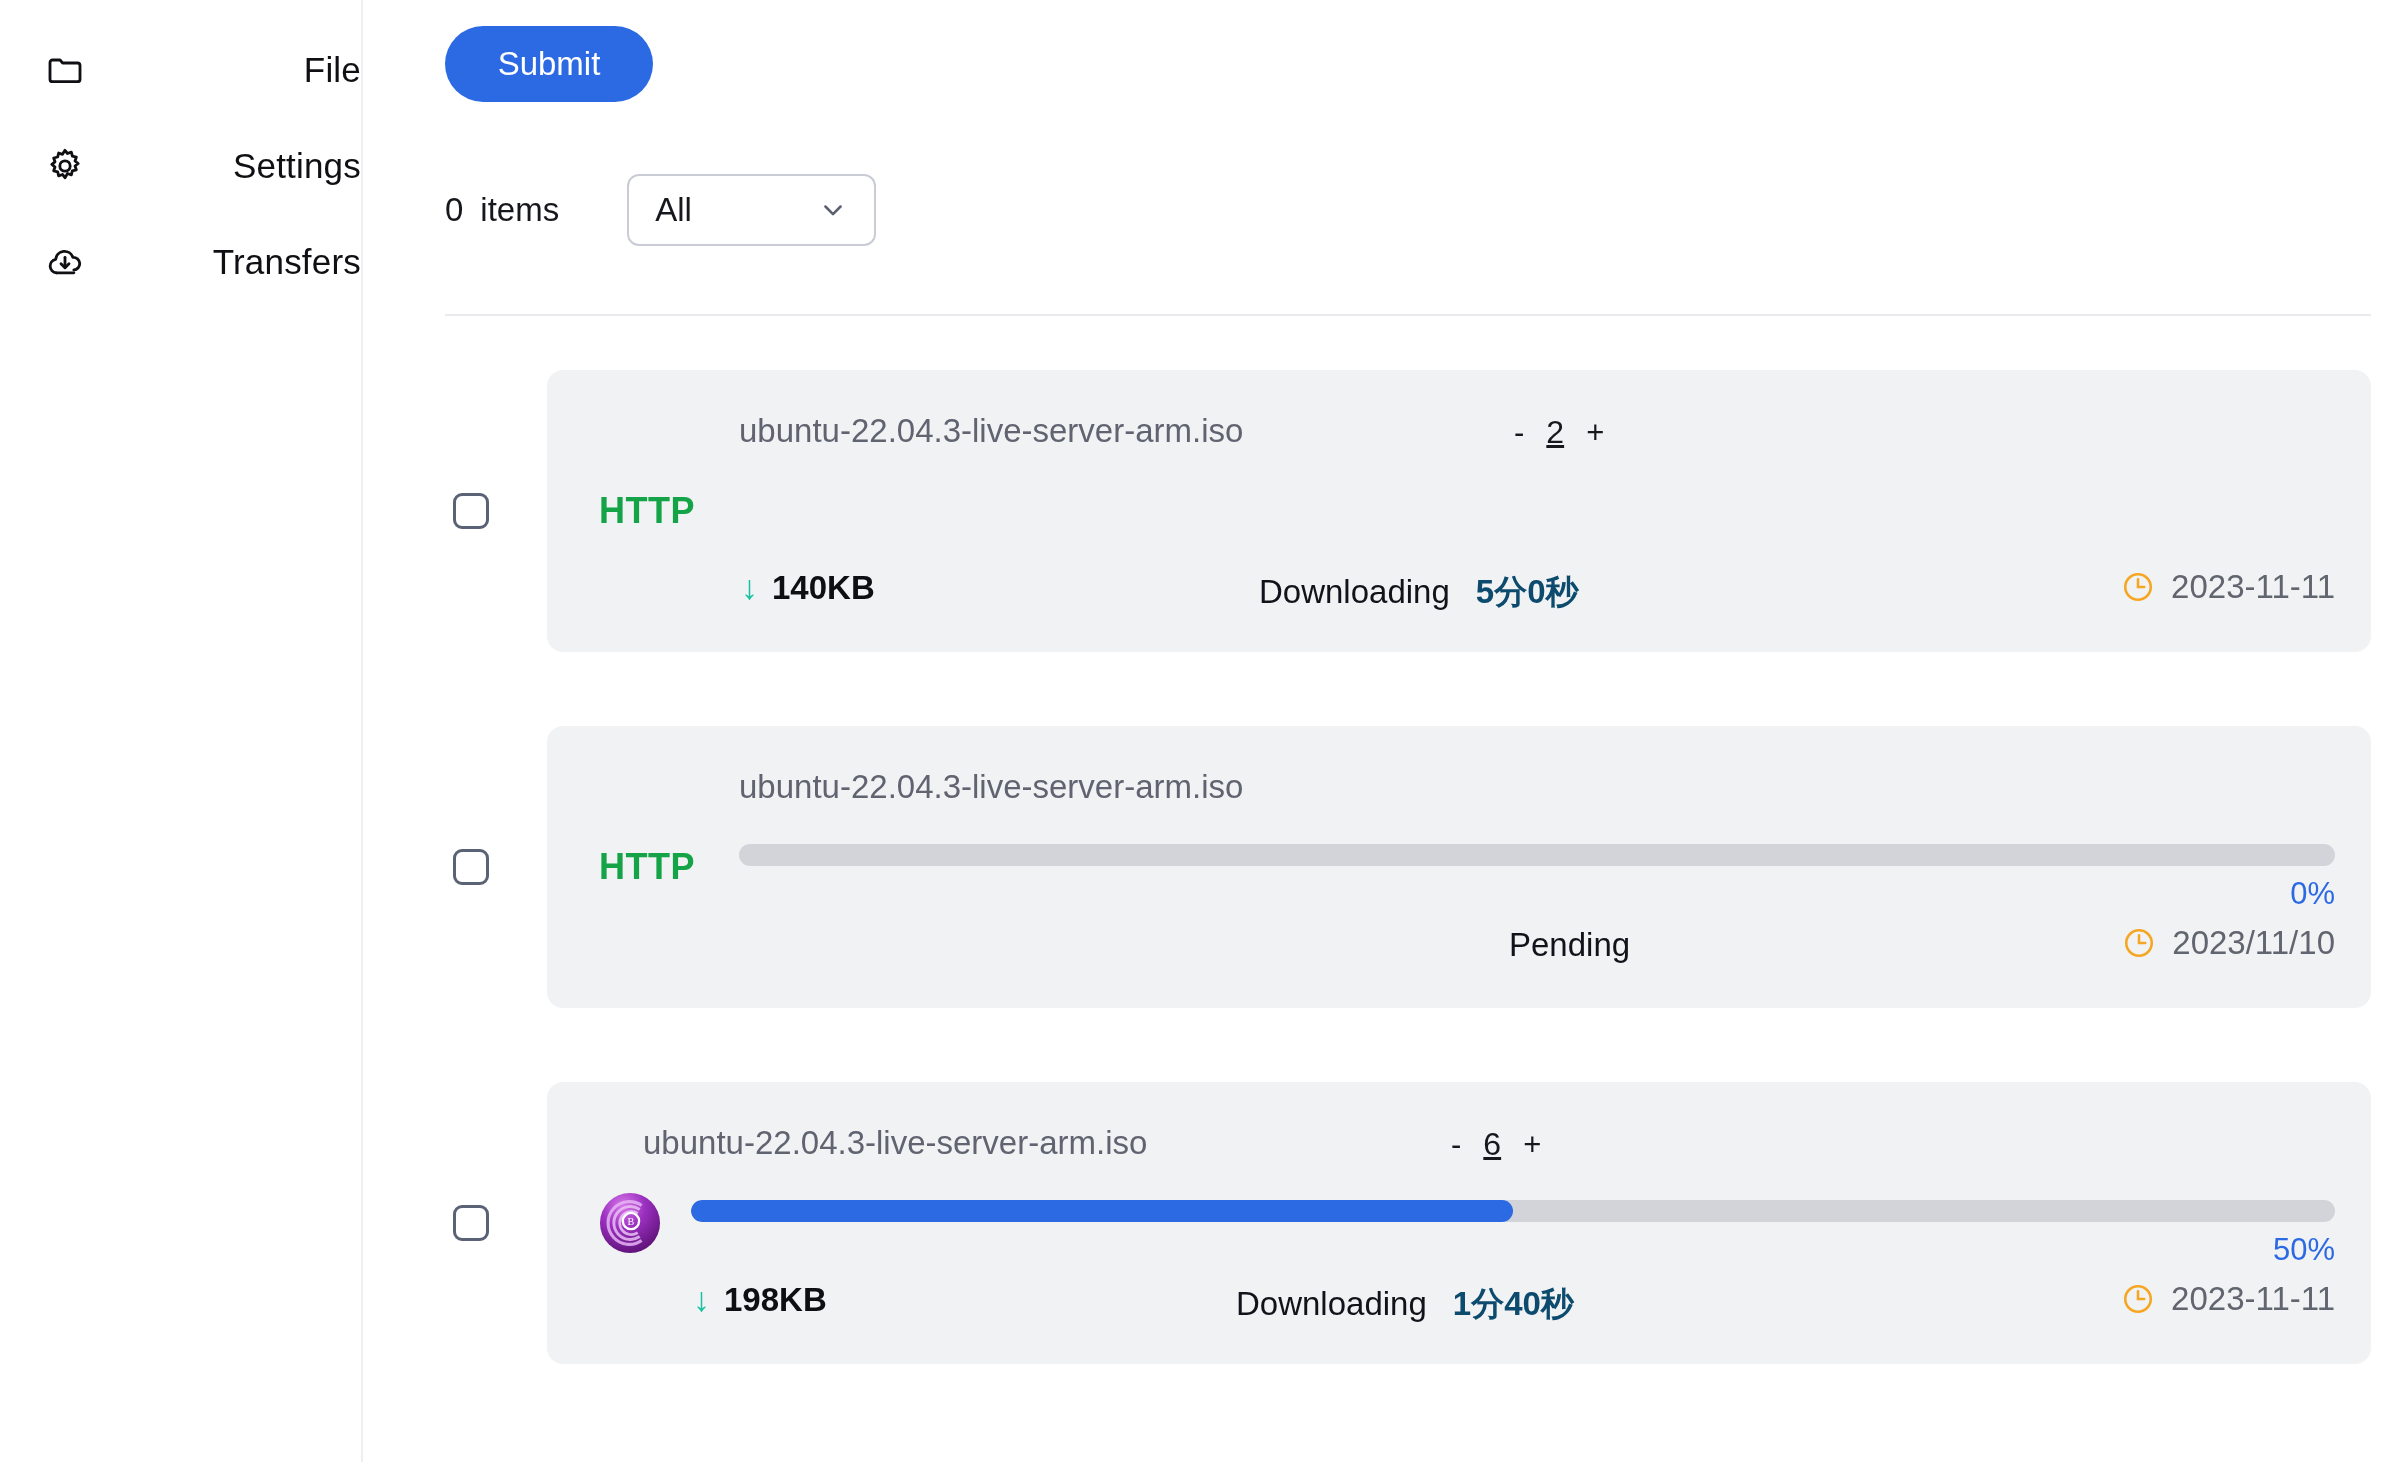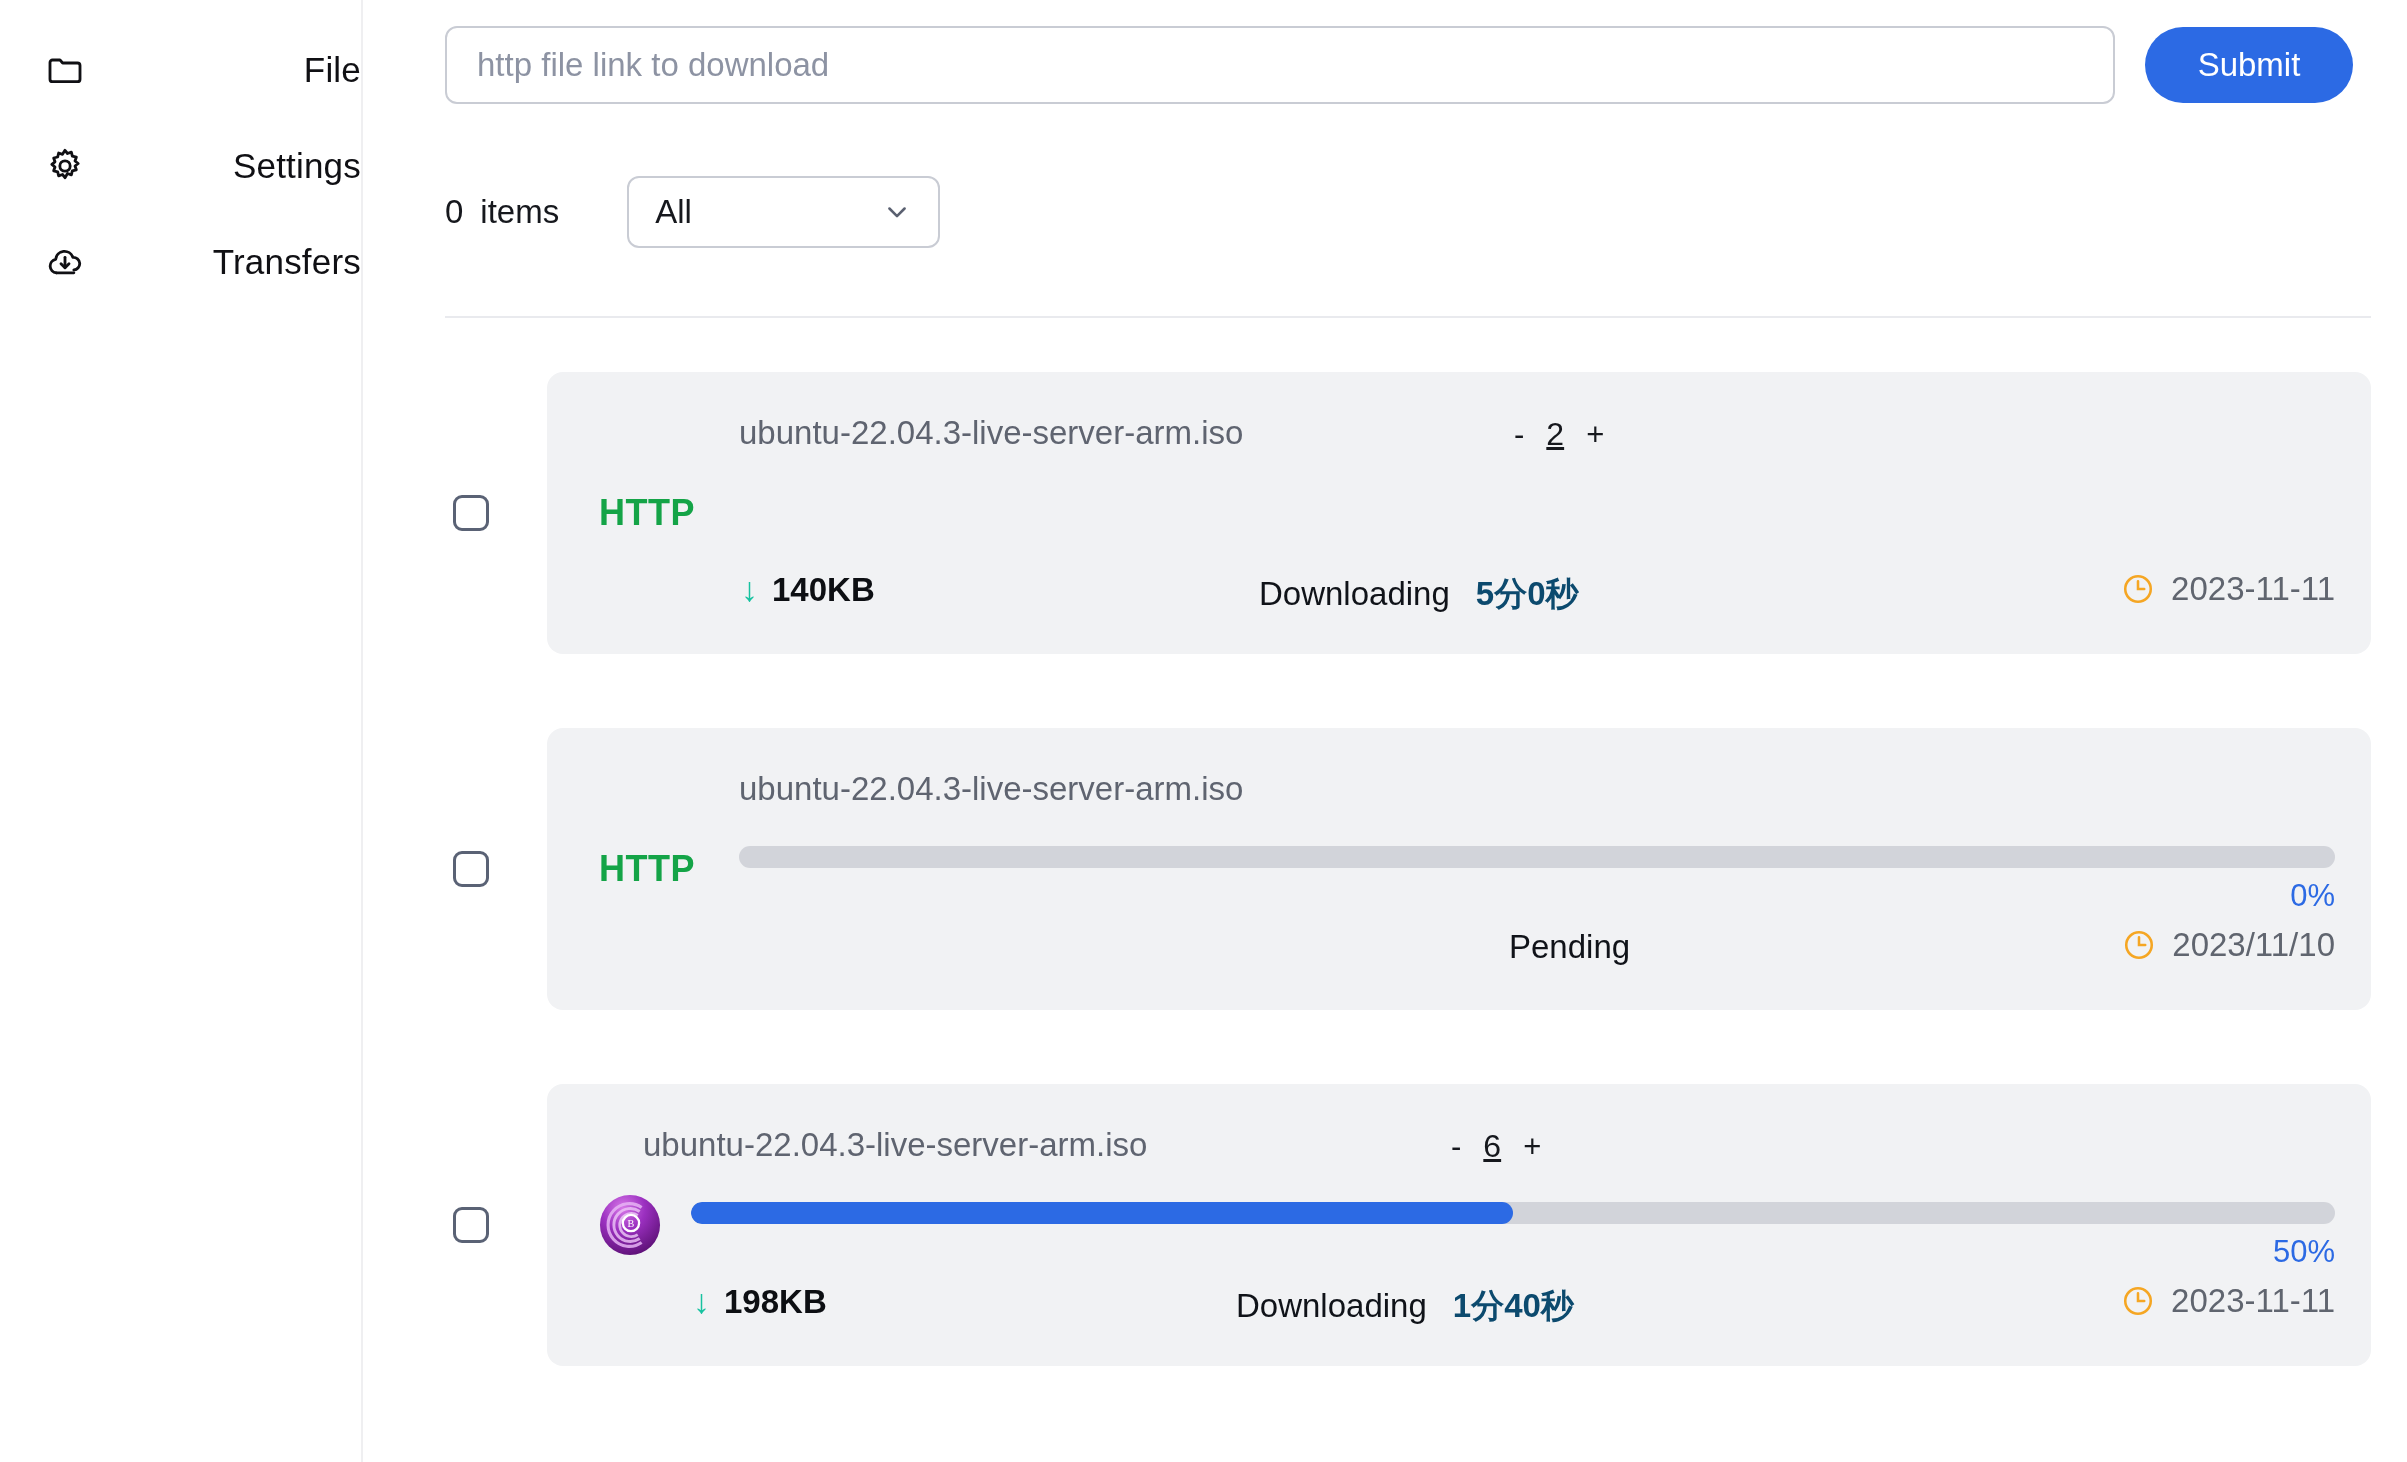--- a/index.html
+++ b/index.html
@@ -101,21 +101,21 @@
     color: #16181d;
     margin-right: 17px;
   }
   .items-label {
     font-size: 33px;
     color: #16181d;
     margin-right: 68px;
   }
   .select-box {
     position: relative;
-    width: 313px;
+    width: 249px;
     height: 72px;
     border: 2px solid #c9ccd4;
     border-radius: 12px;
     background: #fff;
     display: flex;
     align-items: center;
     padding: 0 26px;
     cursor: pointer;
   }
   .select-value {
@@ -326,21 +326,20 @@
         </svg>
       </span>
       <span class="nav-label">Transfers</span>
     </div>
 
   </nav>
 
   <main class="main">
 
     <div class="submit-row">
-      <input class="url-input" type="text" placeholder="http file link to download" style="">
       <button class="submit-btn">Submit</button>
     </div>
 
     <div class="filter-row">
       <span class="items-count">0</span>
       <span class="items-label">items</span>
       <div class="select-box">
         <span class="select-value">All</span>
         <span class="chevron">
           <svg width="28" height="28" viewBox="0 0 24 24" fill="none" stroke="#5a6070" stroke-width="2.2" stroke-linecap="round" stroke-linejoin="round">

